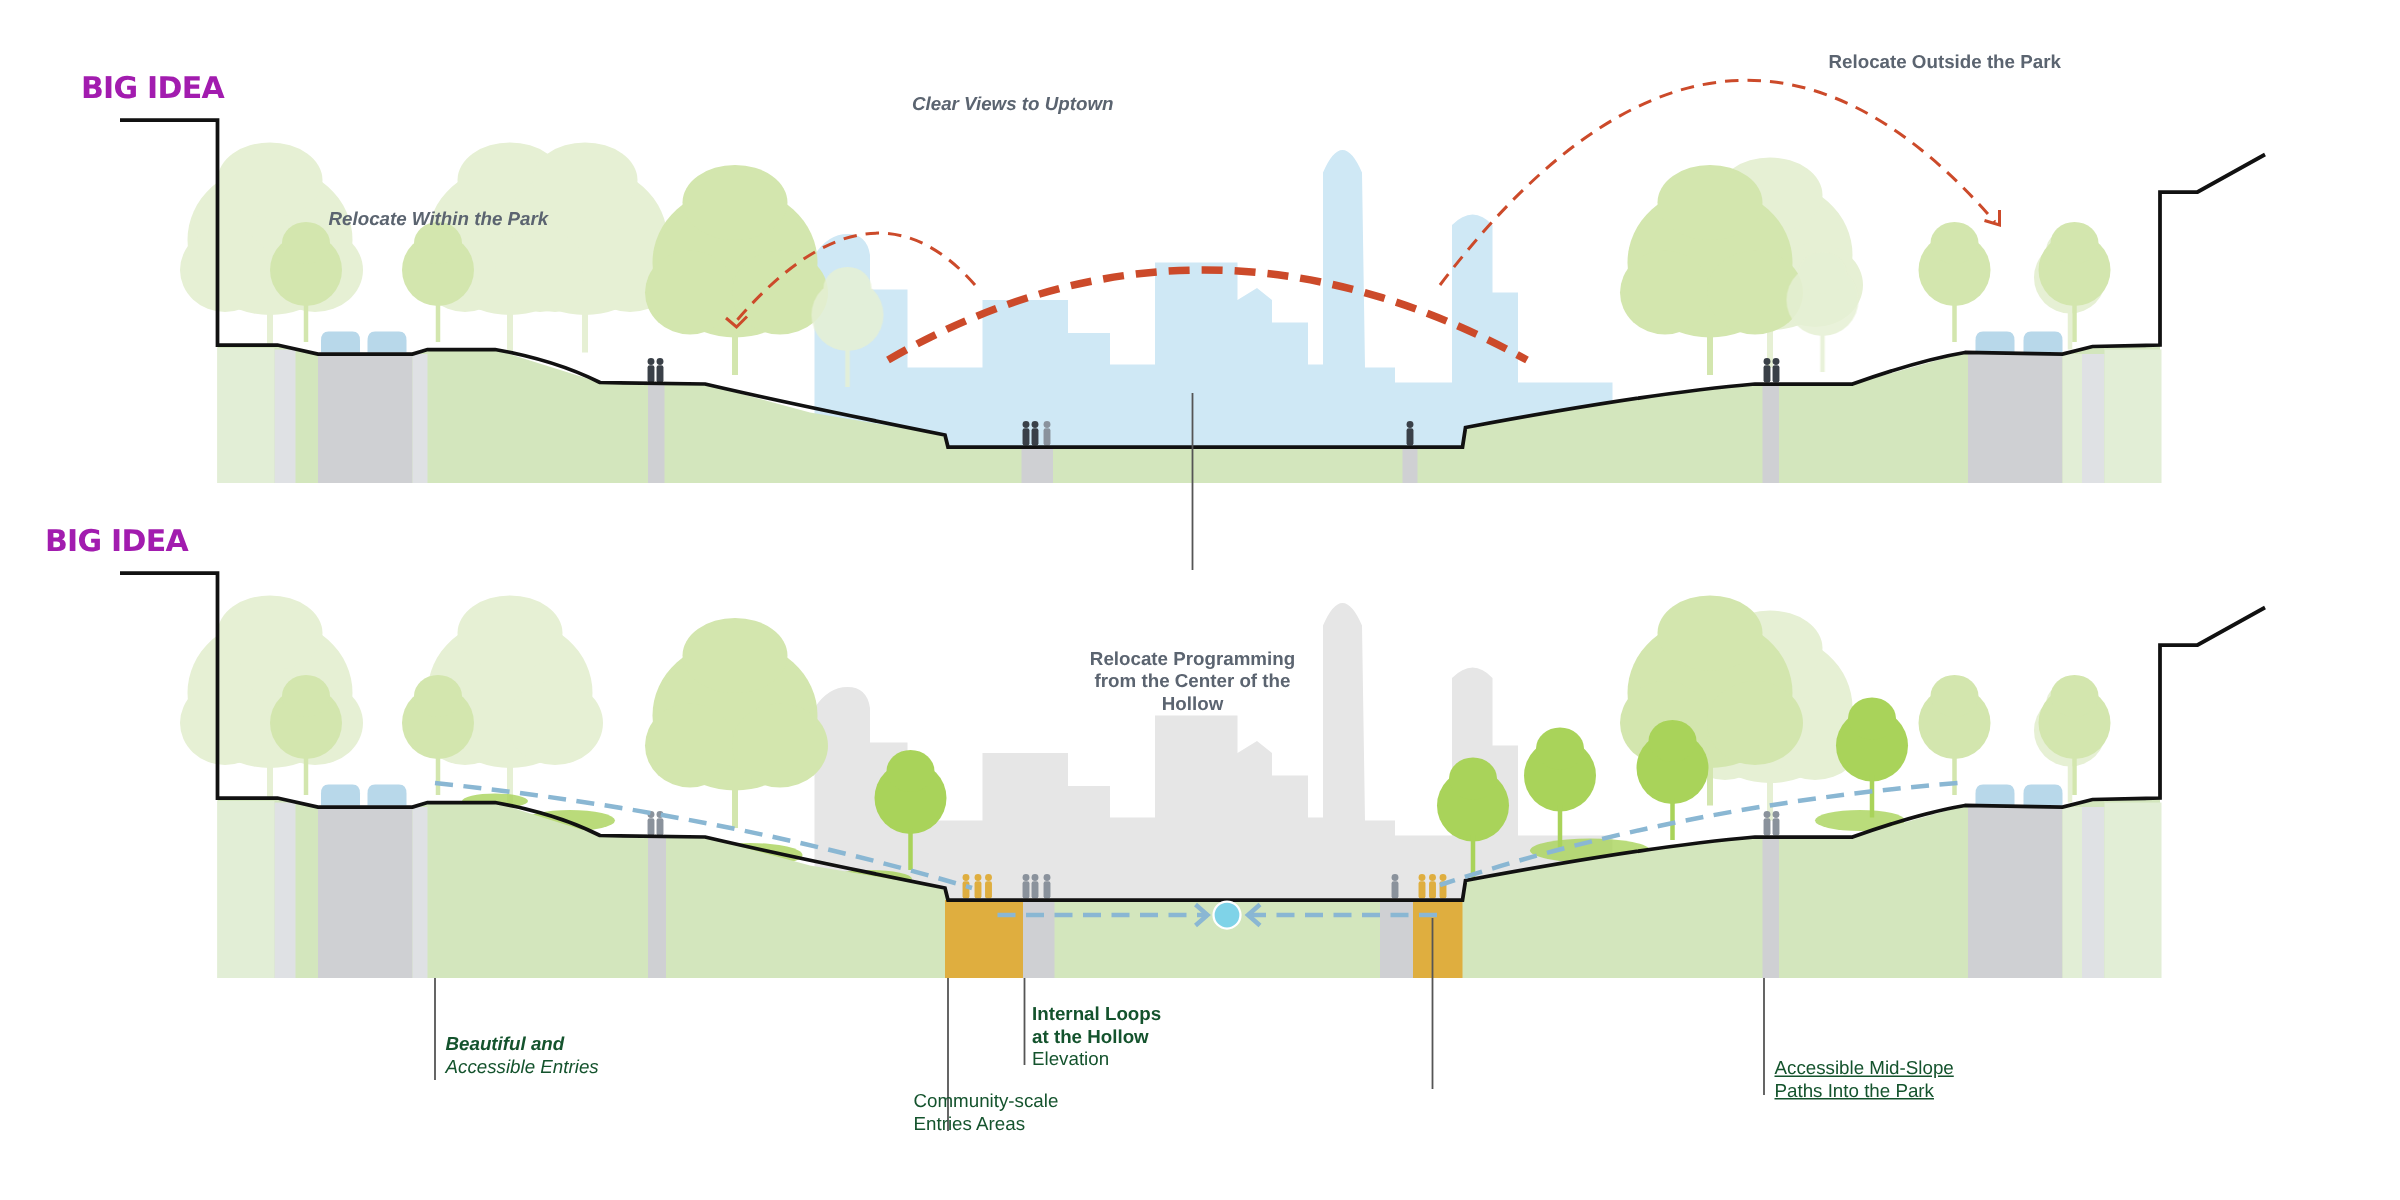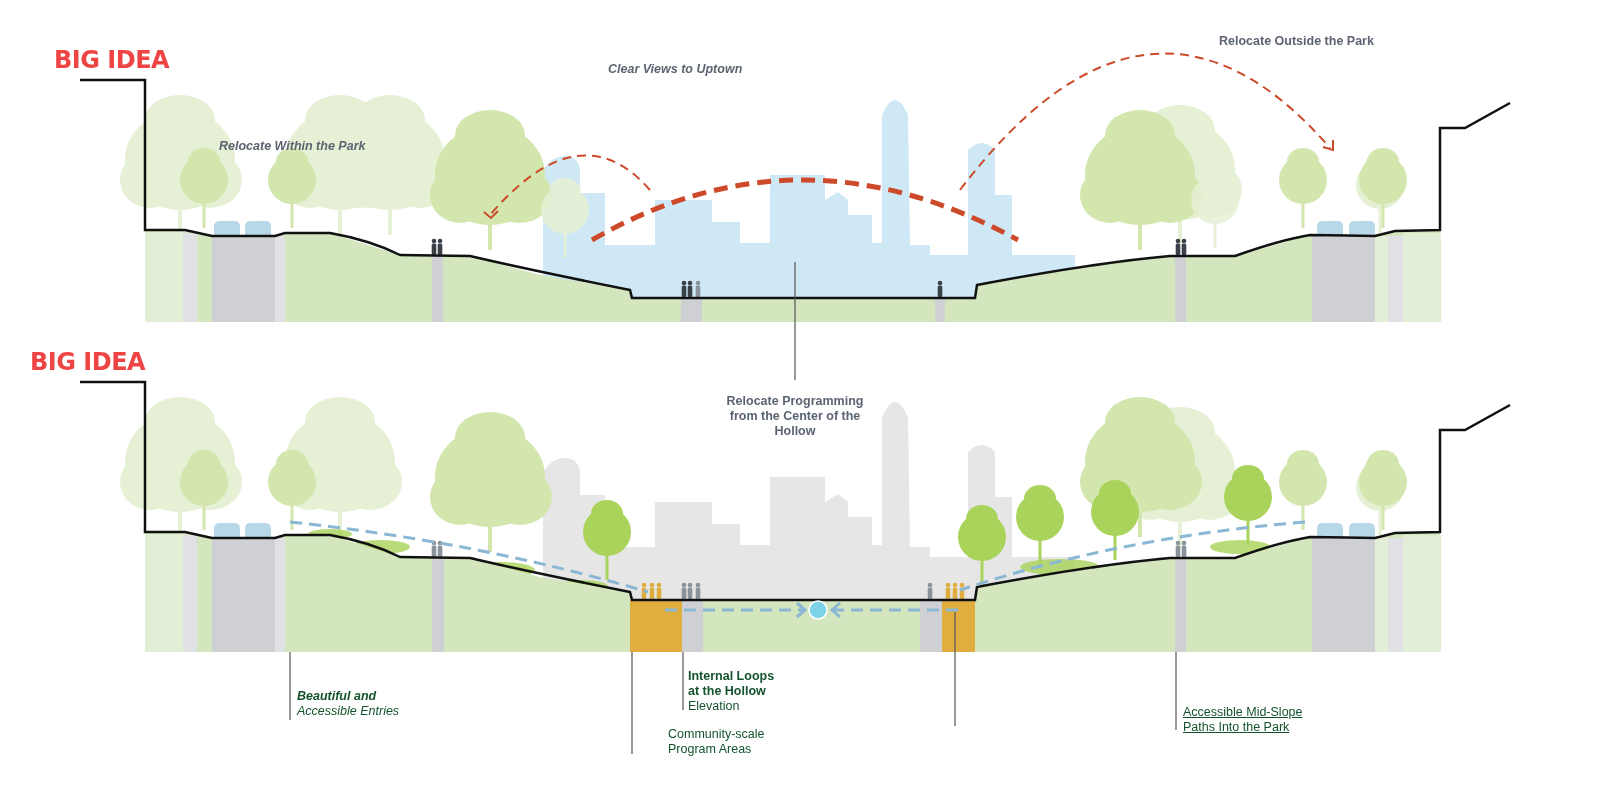--- a/index.html
+++ b/index.html
@@ -1,20 +1,20 @@
 <!DOCTYPE html>
 <html><head>
 <meta charset="utf-8">
 <style>
   html, body { margin:0; padding:0; background:#ffffff; }
   body { width:1600px; height:800px; position:relative; overflow:hidden; font-family:"Liberation Sans", sans-serif; }
   #stage { position:absolute; left:0; top:0; width:1600px; height:800px; }
-  .section-title { position:absolute; font-family:"DejaVu Sans", sans-serif; font-weight:bold; font-size:24px; color:#ef4444; letter-spacing:-0.5px; }
+  .section-title { position:absolute; font-family:"DejaVu Sans", sans-serif; font-weight:bold; font-size:20px; color:#a21caf; letter-spacing:-0.5px; }
   .lbl { position:absolute; font-family:"Liberation Sans", sans-serif; font-size:12.5px; font-weight:bold; color:#5b6470; line-height:15px; }
-  .lbl.center { text-align:center; }
+  .lbl.center { text-align:center;margin-top:38px; }
   .callout { position:absolute; font-family:"Liberation Sans", sans-serif; font-size:12.5px; color:#14532d; line-height:15px; }
   .callout .b { font-weight:bold; display:block; }
   .callout .n { display:block; }
 </style>
 </head>
 <body>
 
 <div id="stage">
 
   <div class="section-title" style="left:54px;top:46px;">BIG IDEA</div>
@@ -217,23 +217,23 @@
   <div class="lbl center" style="left:715px;top:394px;width:160px;">
     <div>Relocate Programming</div>
     <div>from the Center of the</div>
     <div>Hollow</div>
   </div>
 
   <div class="callout" style="left:297px;top:689px;font-style:italic;">
     <span class="b">Beautiful and</span>
     <span class="n">Accessible Entries</span>
   </div>
-  <div class="callout" style="left:668px;top:727px;">
+  <div class="callout" style="left:609px;top:727px;">
     <span class="n">Community-scale</span>
-    <span class="n">Program Areas</span>
+    <span class="n">Entries Areas</span>
   </div>
   <div class="callout" style="left:688px;top:669px;">
     <span class="b">Internal Loops</span>
     <span class="b">at the Hollow</span>
     <span class="n">Elevation</span>
   </div>
   <div class="callout" style="left:1183px;top:705px;text-decoration:underline;">
     <span class="n">Accessible Mid-Slope</span>
     <span class="n">Paths Into the Park</span>
   </div>

